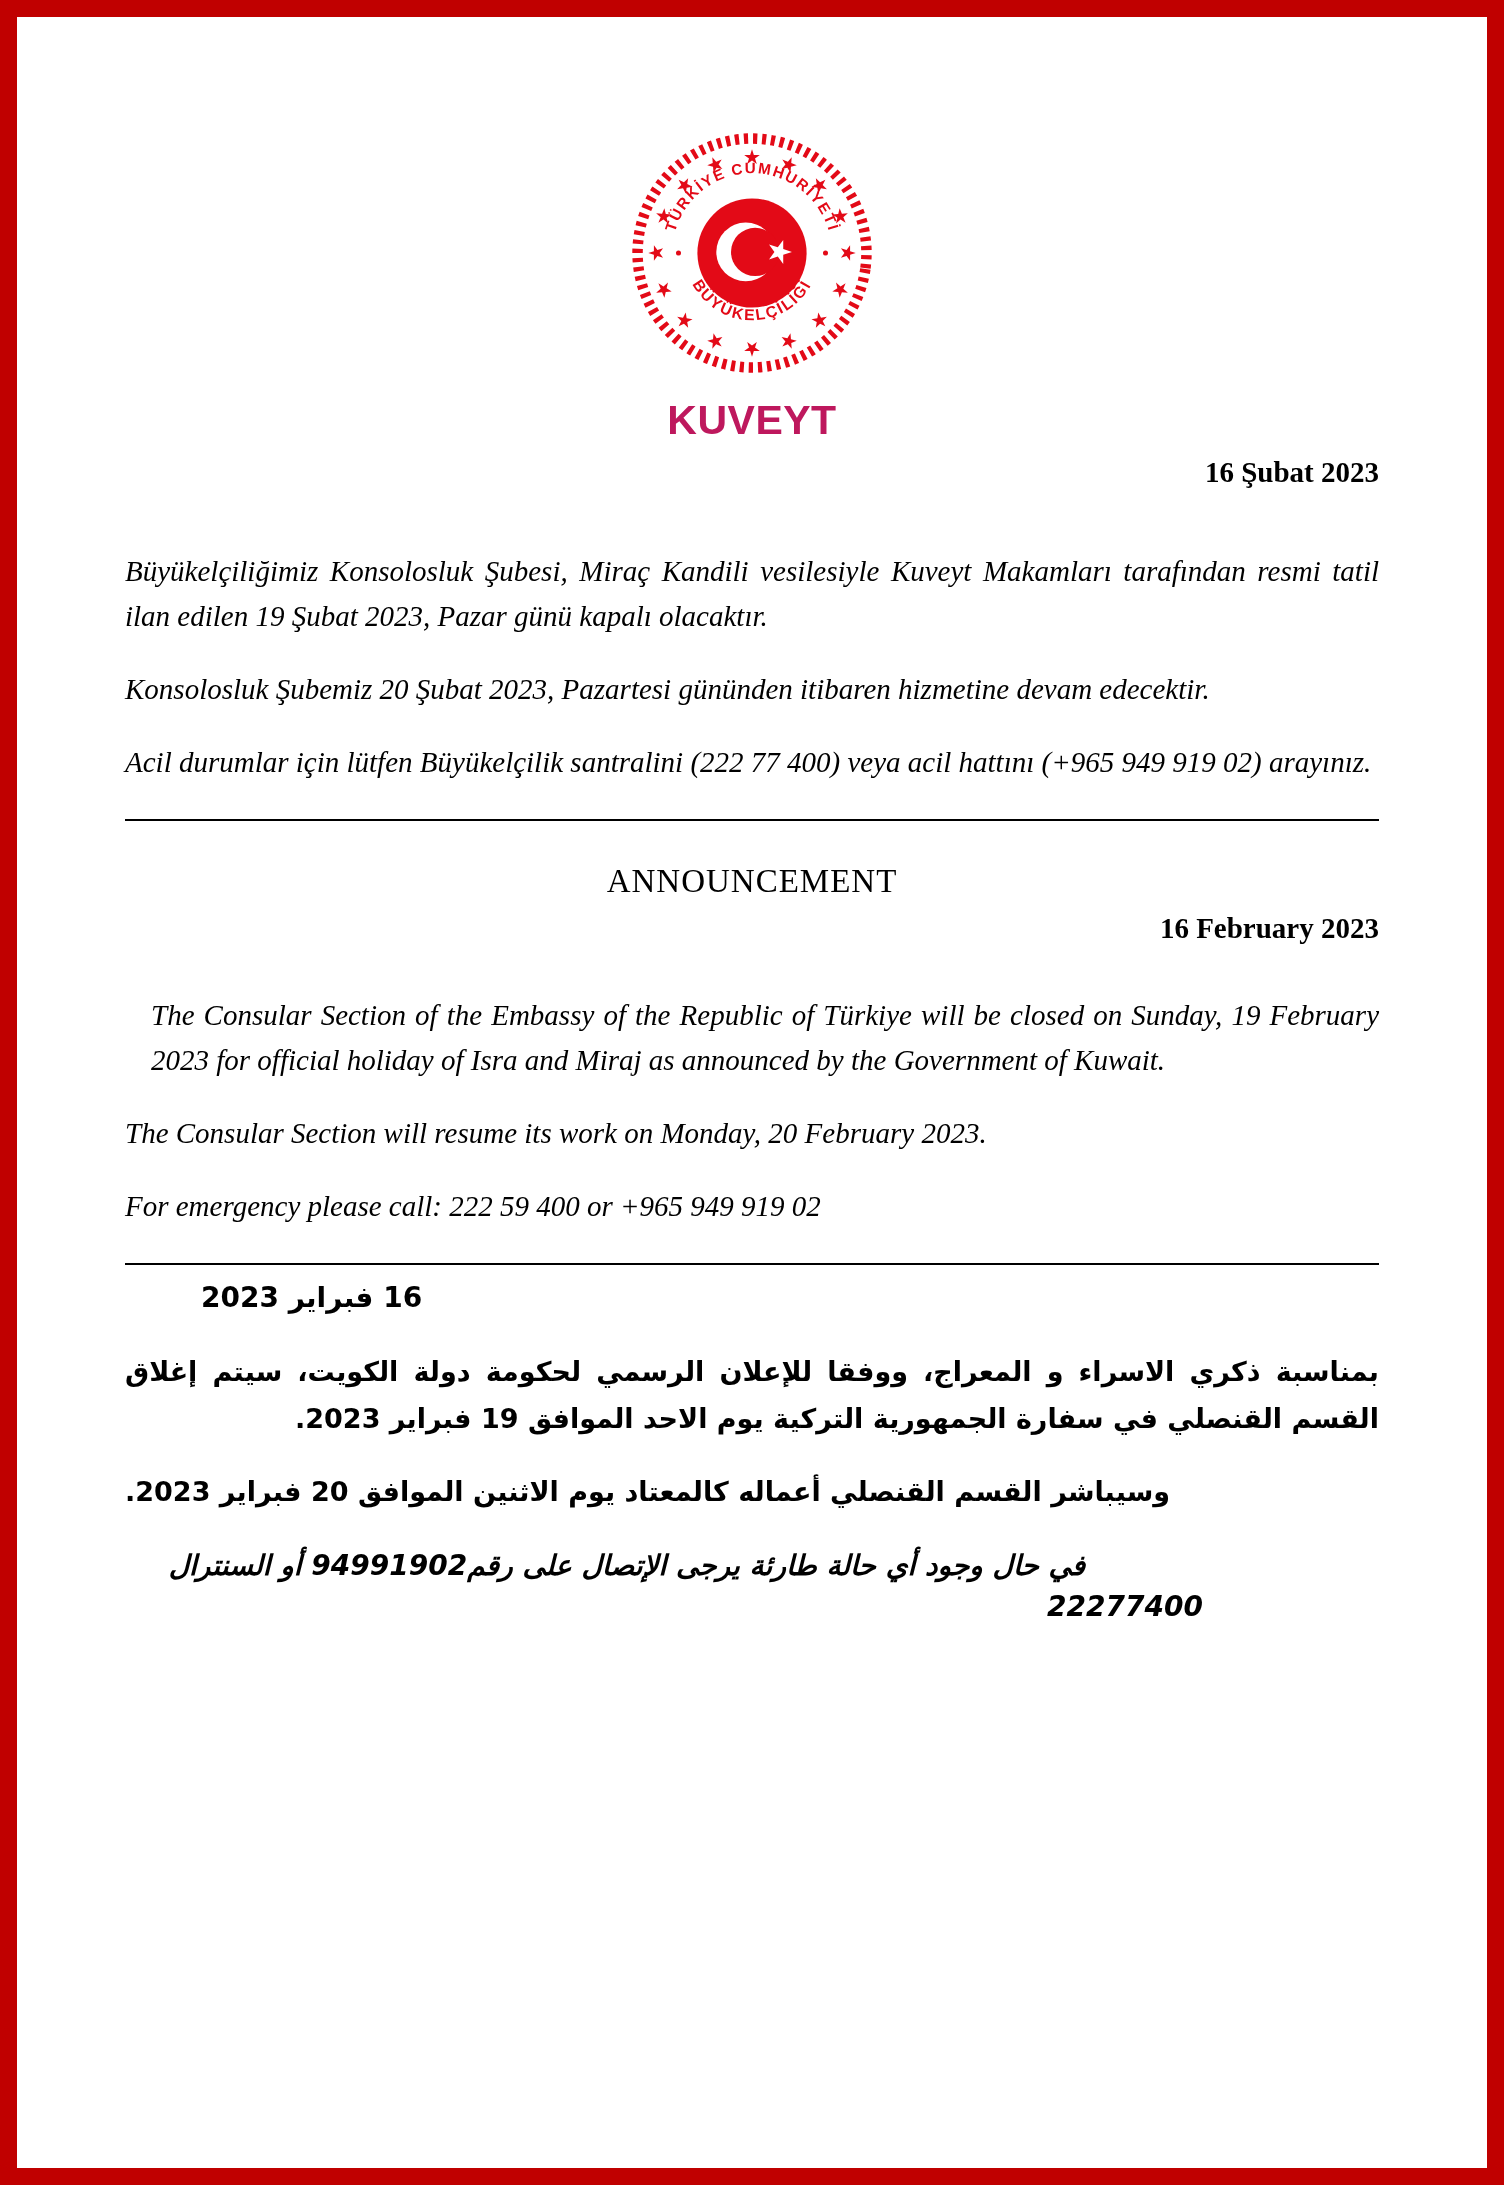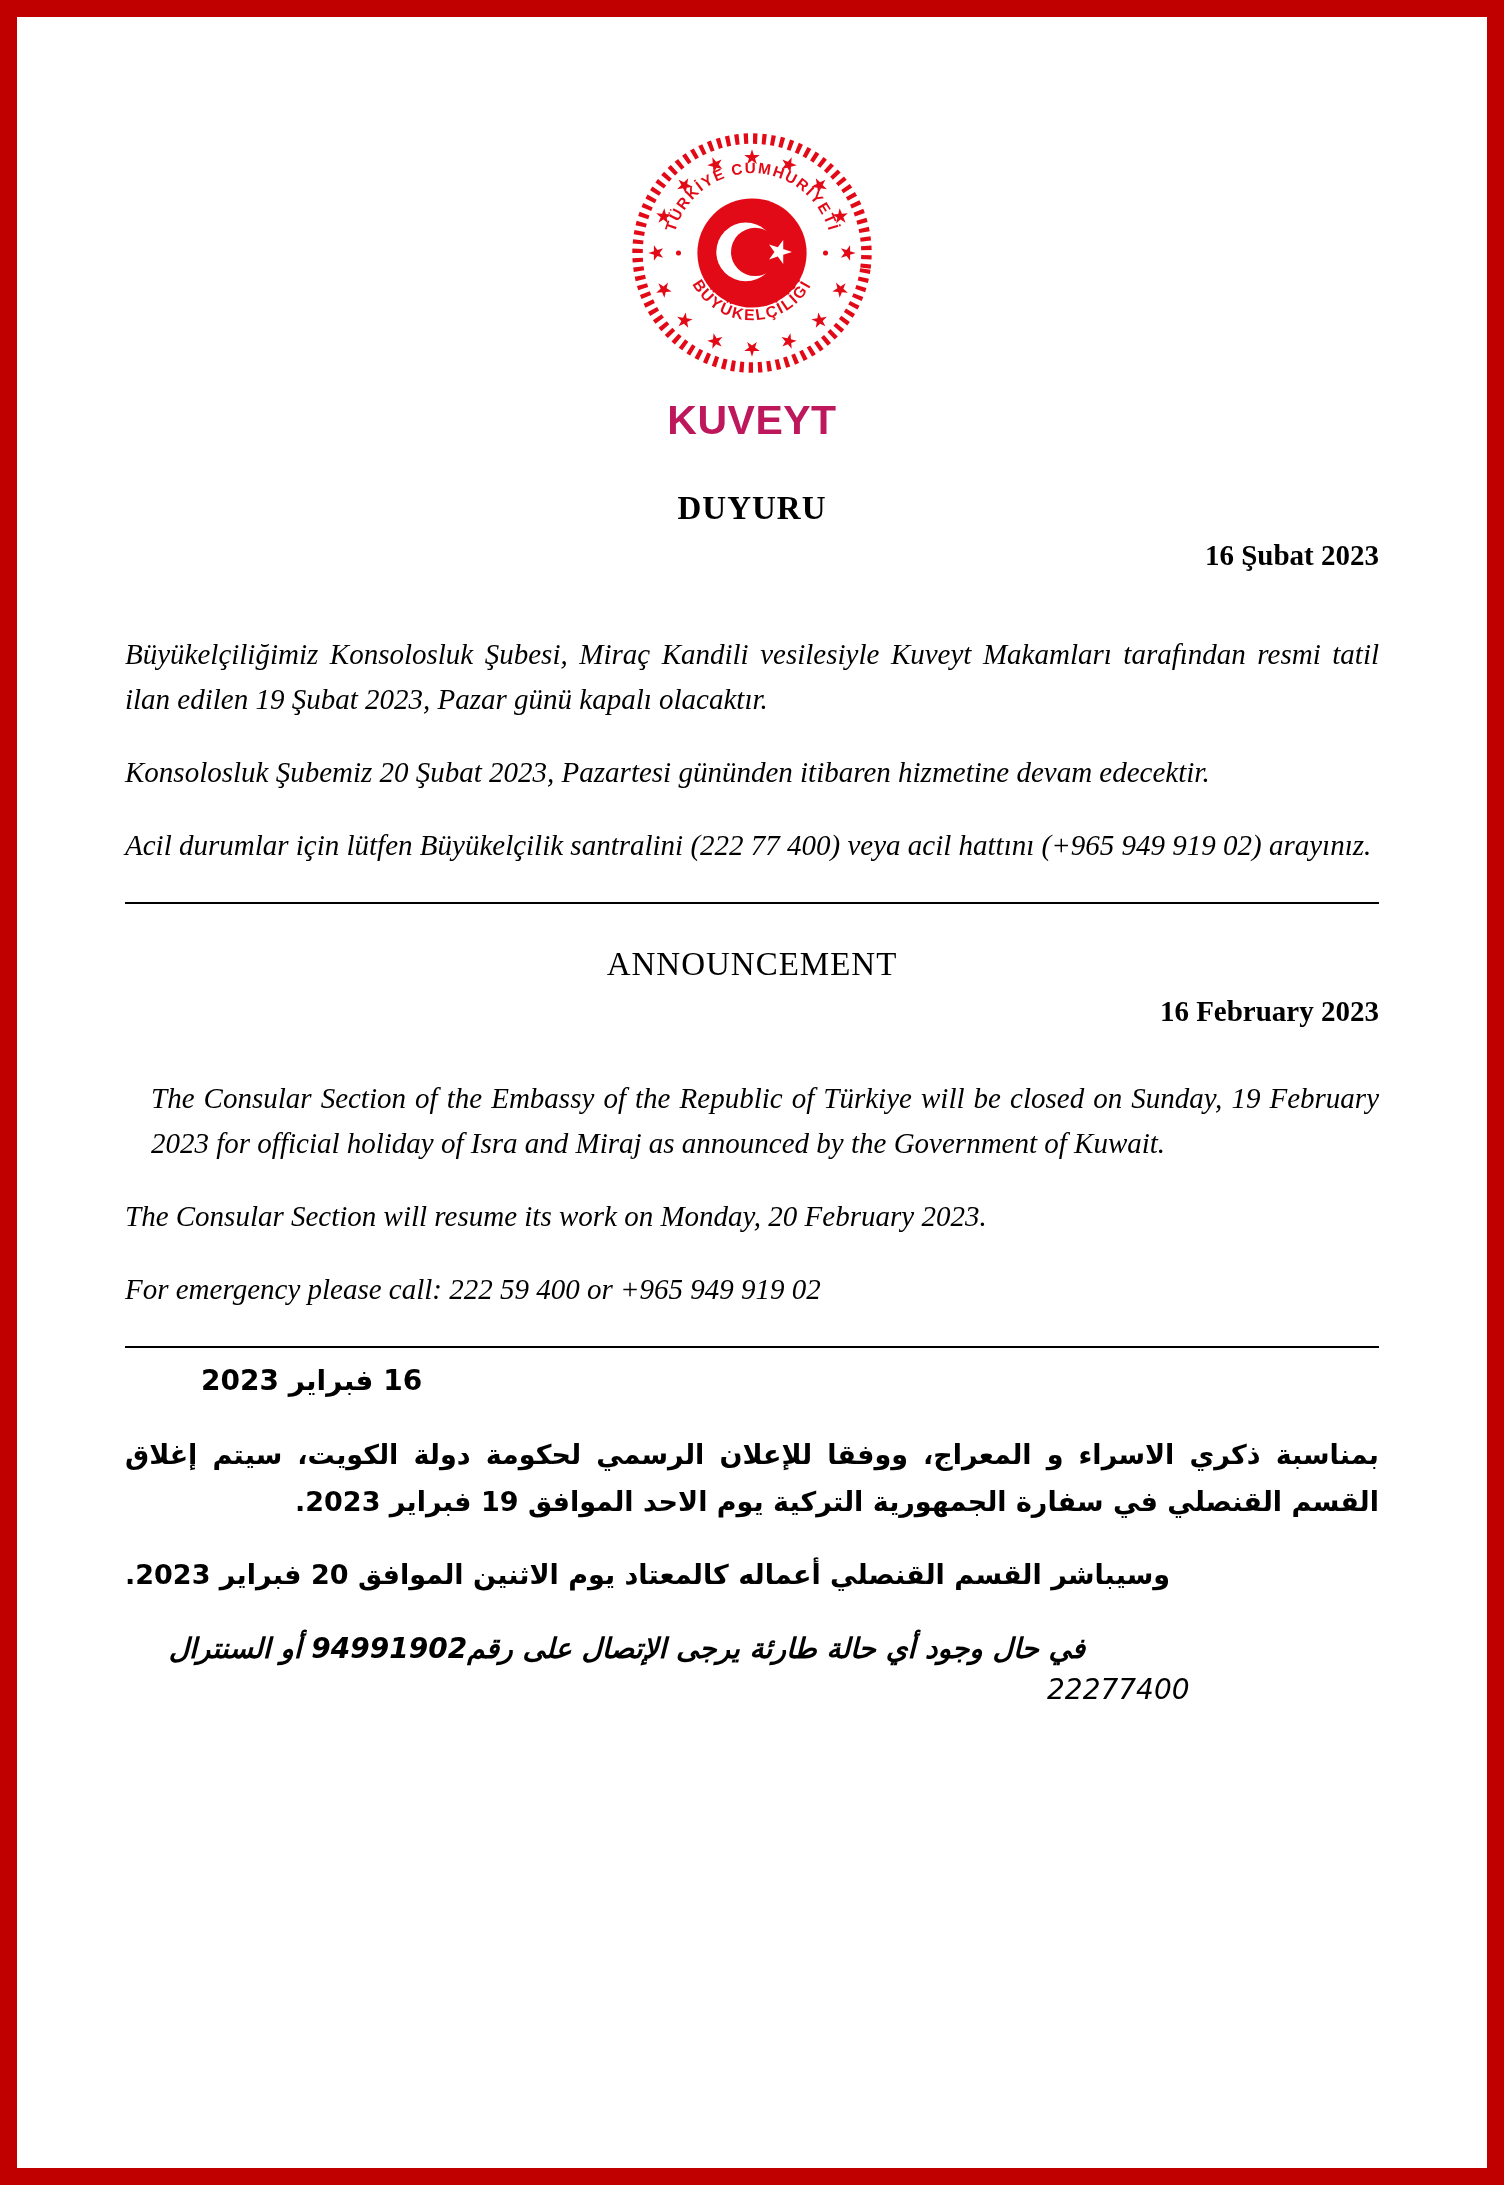--- a/index.html
+++ b/index.html
@@ -105,21 +105,21 @@
     margin-top: 34px;
     font-size: 28px;
     font-style: italic;
     text-align: center;
     margin-right: 250px;
   }
   .ar-emergency2 {
     direction: ltr;
     margin-top: 8px;
     font-family: "DejaVu Sans", sans-serif;
-    font-weight: 400;
+    font-weight: 700;
     font-style: italic;
     font-size: 28px;
     text-align: left;
     padding-left: 922px;
   }
 </style>
 </head>
 <body>
 
 <div class="page">
@@ -169,21 +169,20 @@
           <circle cx="114" cy="119" r="28" fill="#ffffff"></circle>
           <circle cx="123" cy="119" r="23" fill="#e30a17"></circle>
           <use href="#st" transform="translate(146 119) rotate(18) scale(1.55)" fill="#ffffff" style="fill:#ffffff"></use>
           <path d="M0,-7.8 L1.76,-2.43 L7.42,-2.41 L2.85,0.93 L4.58,6.31 L0,3 L-4.58,6.31 L-2.85,0.93 L-7.42,-2.41 L-1.76,-2.43 Z" fill="#ffffff" transform="translate(146 119) rotate(18) scale(1.55)"></path>
         </g>
       </svg>
     </div>
 
     <div class="country">KUVEYT</div>
 
-    <div class="tr-title">DUYURU</div>
     <div class="date-right">16 Şubat 2023</div>
 
     <div class="para tr-para1">Büyükelçiliğimiz Konsolosluk Şubesi, Miraç Kandili vesilesiyle Kuveyt Makamları tarafından resmi tatil ilan edilen 19 Şubat 2023, Pazar günü kapalı olacaktır.</div>
     <div class="para">Konsolosluk Şubemiz 20 Şubat 2023, Pazartesi gününden itibaren hizmetine devam edecektir.</div>
     <div class="para">Acil durumlar için lütfen Büyükelçilik santralini (222 77 400) veya acil hattını (+965 949 919 02) arayınız.</div>
 
     <hr class="rule">
 
     <div class="en-title">ANNOUNCEMENT</div>
     <div class="date-right">16 February 2023</div>

